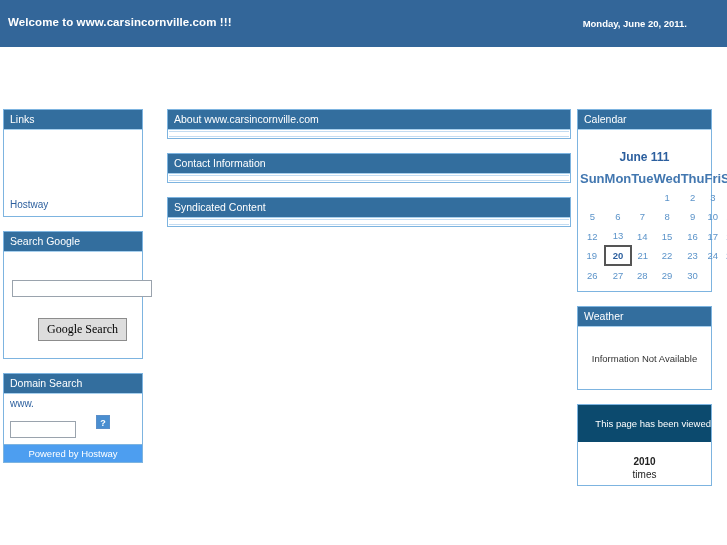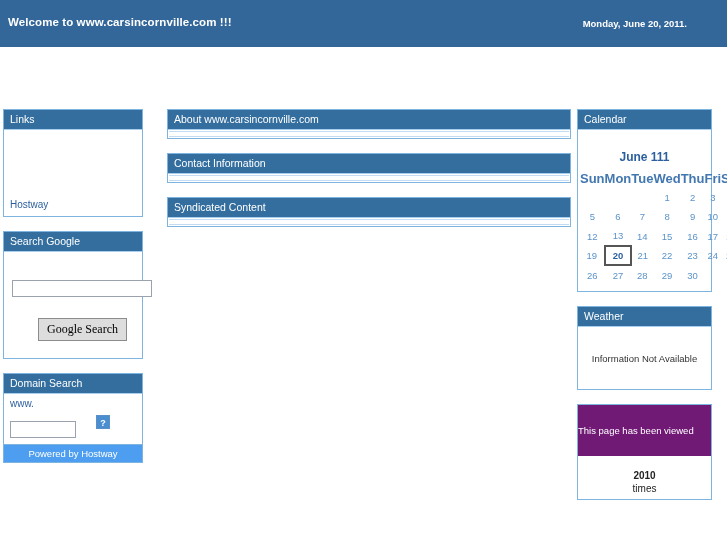--- a/index.html
+++ b/index.html
@@ -219,25 +219,25 @@
     width: 100%;
     top: 26px;
     text-align: center;
     color: #333333;
     font-size: 9.5px;
   }
 
   
   #counter-portlet { border: 1px solid #7db4e0; }
   #counter-head {
-    background: #701a75;
-    color: #ffffff;
-    text-align: left;
-    font-size: 9.5px;
-    padding: 20px 0;
+    background: #0c4a6e;
+    color: #ffffff;
+    text-align: right;
+    font-size: 9.5px;
+    padding: 13px 0;
   }
   .counter-body {
     padding: 4px 0 5px 0;
     text-align: center;
   }
   #counter-value {
     font-size: 10px;
     font-weight: bold;
     color: #222222;
     display: block;

